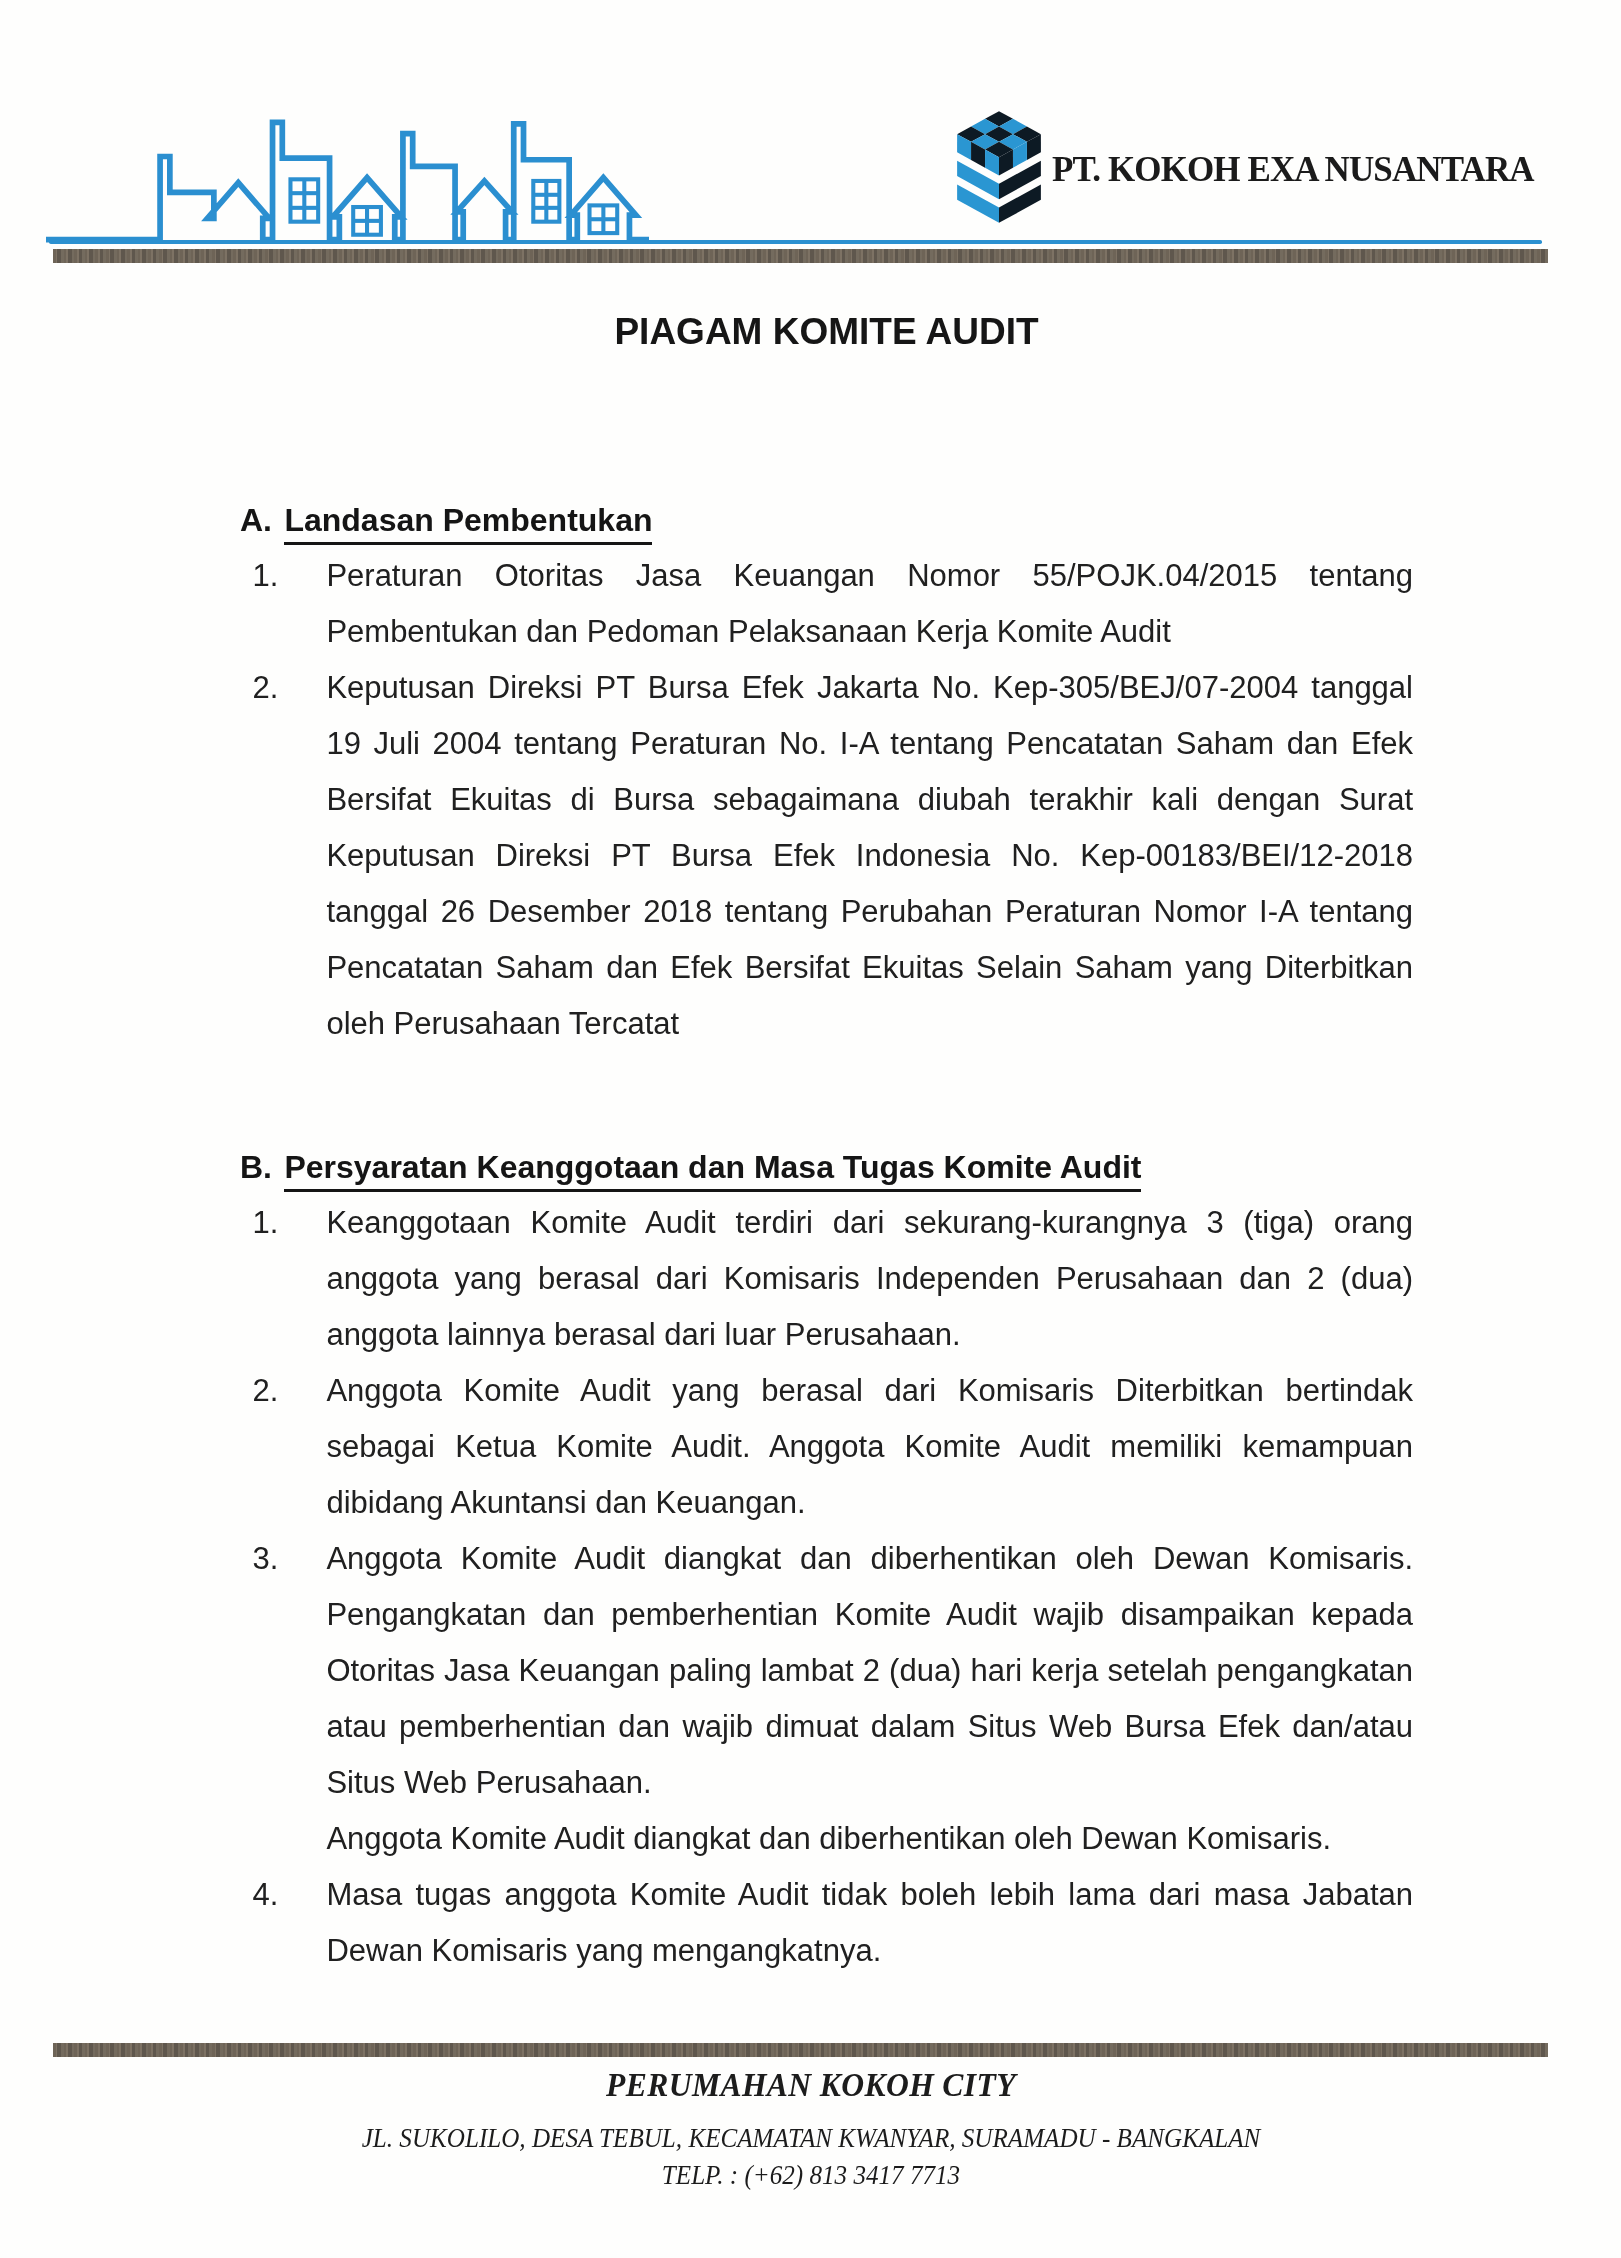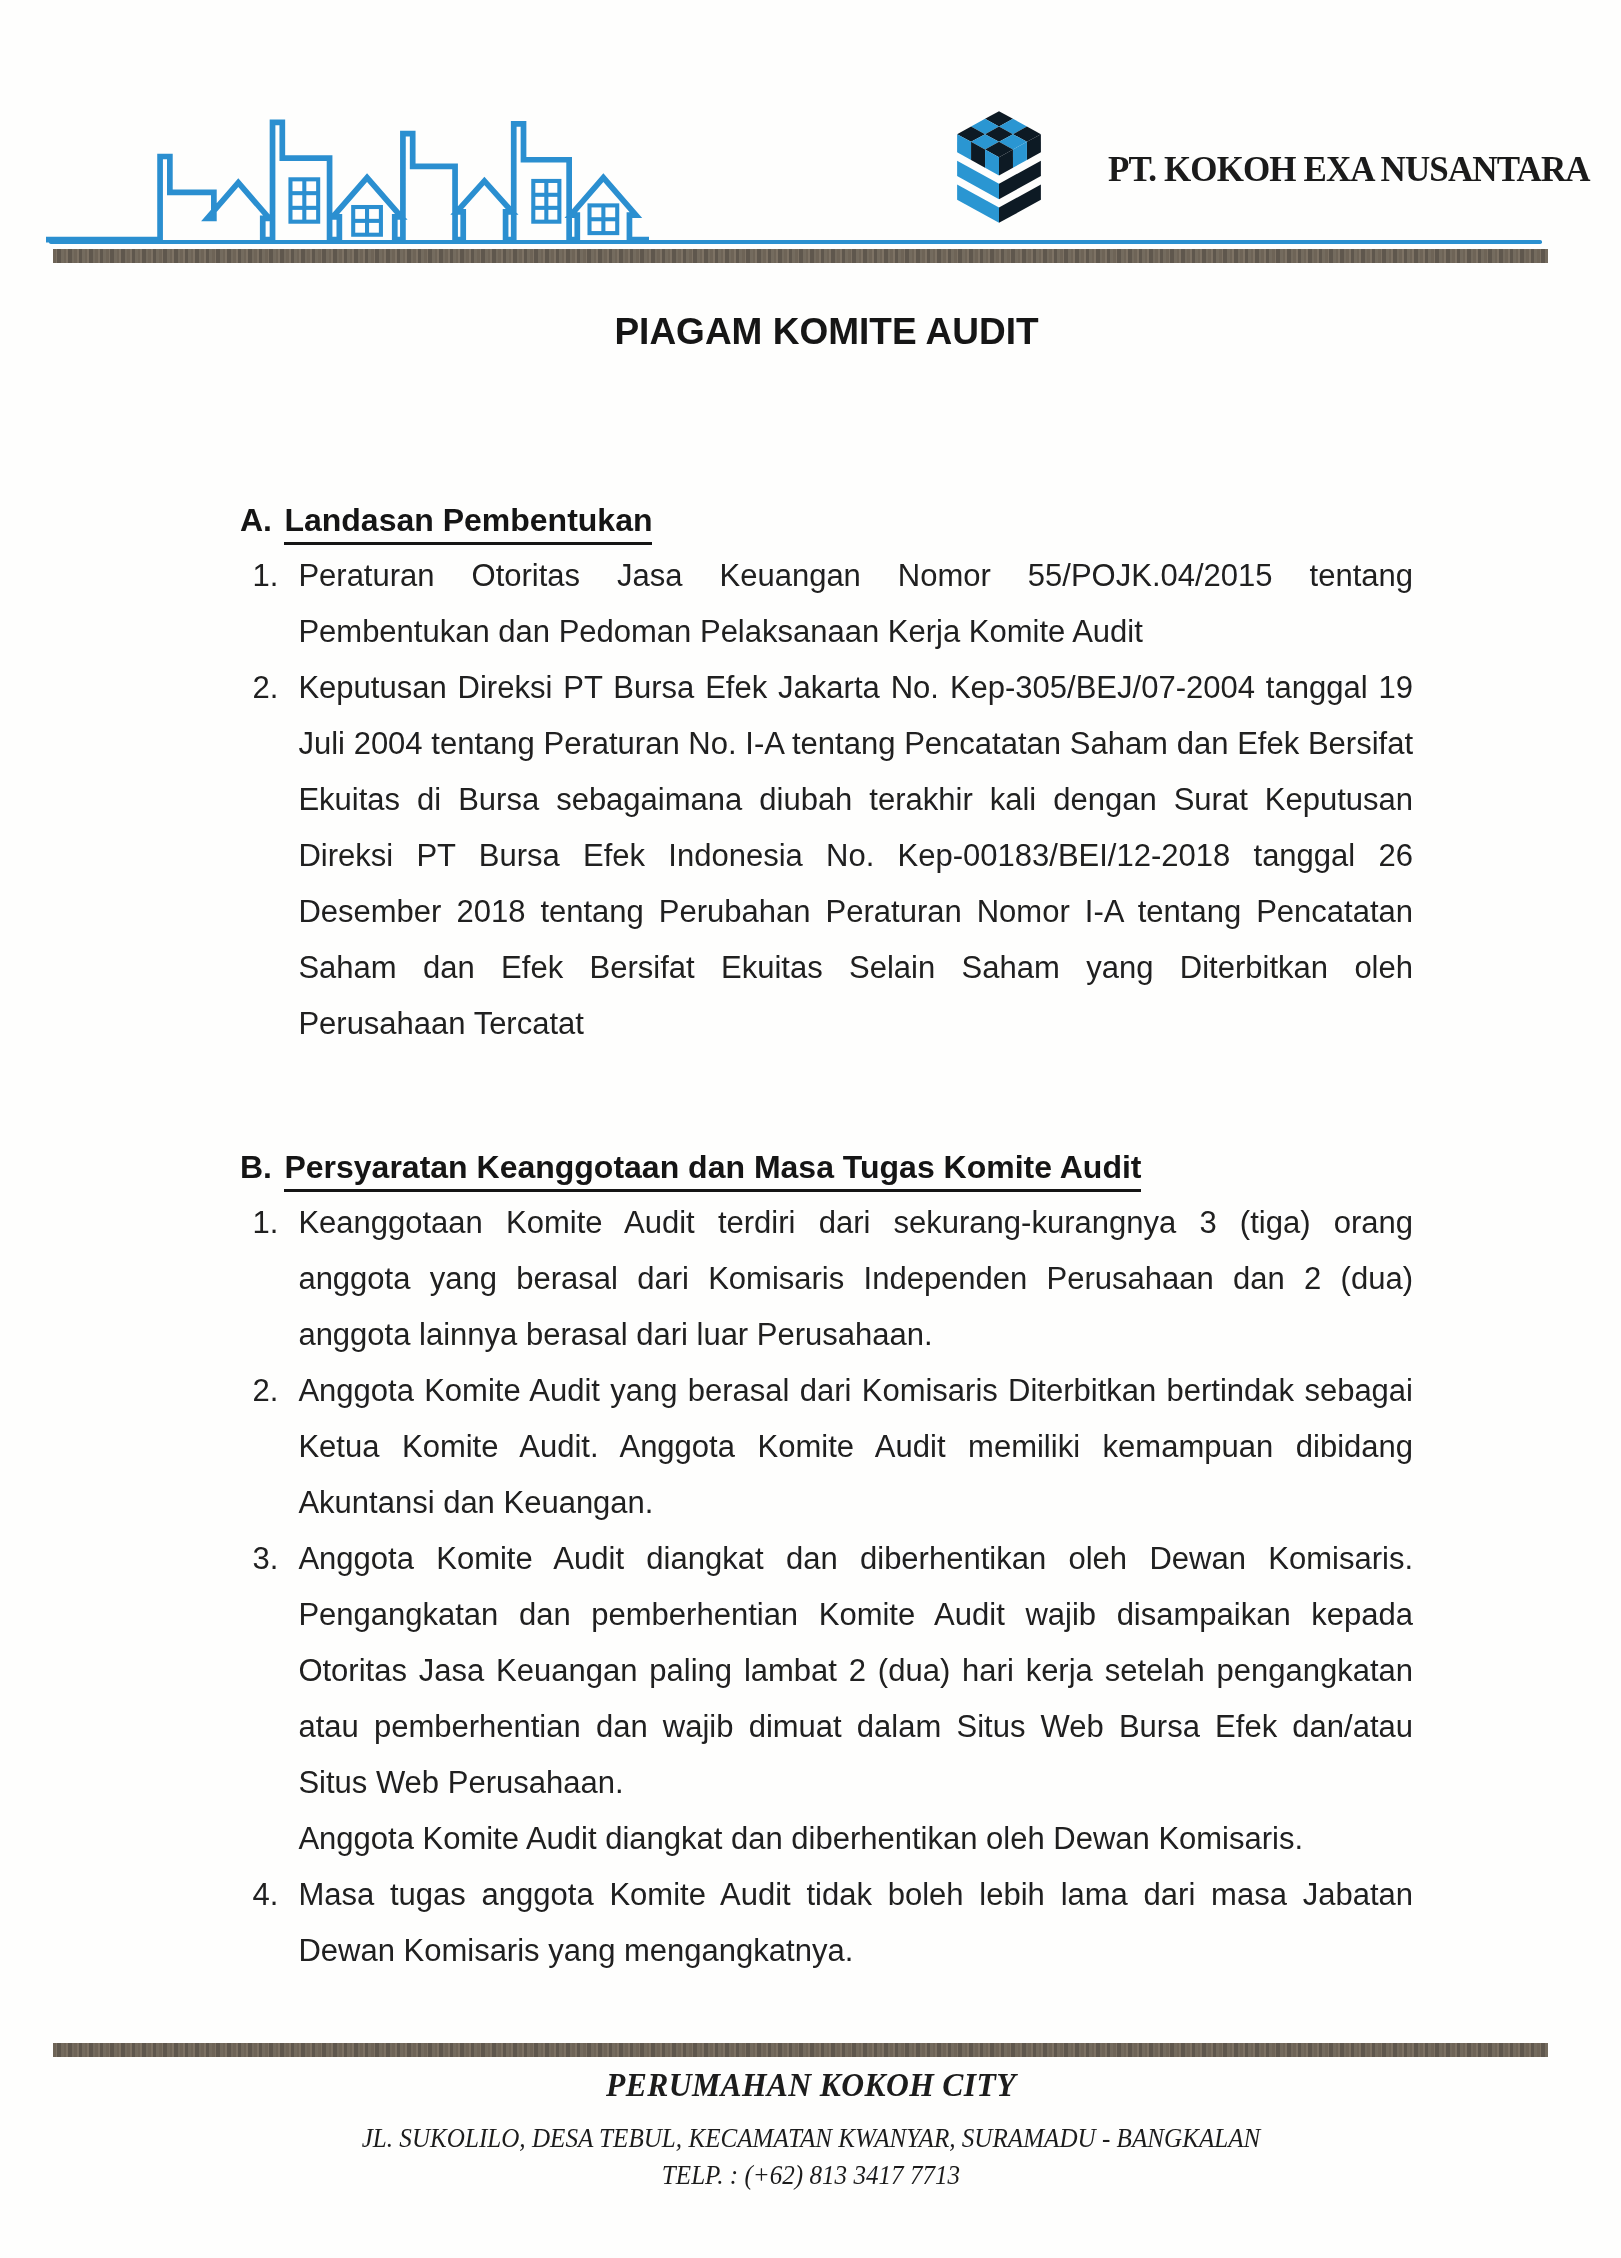--- a/index.html
+++ b/index.html
@@ -19,21 +19,21 @@
     background:#2b90d0;border-radius:1.8px;
   }
   .bar{
     position:absolute;left:53px;width:1495px;height:14px;
     background:repeating-linear-gradient(90deg,#6e6457 0 2.6px,#7d7264 2.6px 4.4px,#5f574d 4.4px 8px,#746b5e 8px 10.6px);
   }
   .bar.top{top:249px;}
   .bar.bottom{top:2043px;}
   .logo{position:absolute;left:955px;top:109px;width:88px;height:116px;}
   .company-name{
-    position:absolute;left:1108px;top:150px;
+    position:absolute;left:1052px;top:150px;
     font-family:"Liberation Serif", serif;
     font-weight:bold;font-size:35px;letter-spacing:-0.9px;color:#1b1b1b;
     white-space:nowrap;
   }
   
   .doc{position:absolute;left:240px;top:311px;width:1173px;}
   .doc-title{
     text-align:center;font-size:37px;font-weight:bold;color:#161616;
     margin:0 0 108px 0;letter-spacing:0px;
   }
@@ -42,21 +42,21 @@
   .sec-heading{
     display:flex;align-items:baseline;
     font-size:32px;font-weight:bold;color:#151515;line-height:56px;
   }
   .sec-heading .letter{flex:0 0 auto;margin-right:12.4px;}
   .sec-heading .htext{
     border-bottom:3.5px solid #151515;padding-bottom:1.8px;line-height:39px;margin-top:40px;
   }
   .item{display:flex;padding-left:12.4px;font-size:31px;line-height:56px;}
   .inum{flex:0 0 46px;}
-  .icol{flex:1;}
+  .icol{flex:1;margin-left:28px;}
   .itext{text-align:justify;text-justify:inter-word;}
   .inote{text-align:left;}
   
   .footer-line{
     position:absolute;left:0;width:1622px;text-align:center;
     font-family:"Liberation Serif", serif;font-style:italic;color:#1c1c1c;
     transform:scaleX(0.93);
   }
   .estate-name{top:2066px;font-size:34px;font-weight:bold;letter-spacing:0.4px;}
   .address-line{top:2123px;font-size:27px;}

